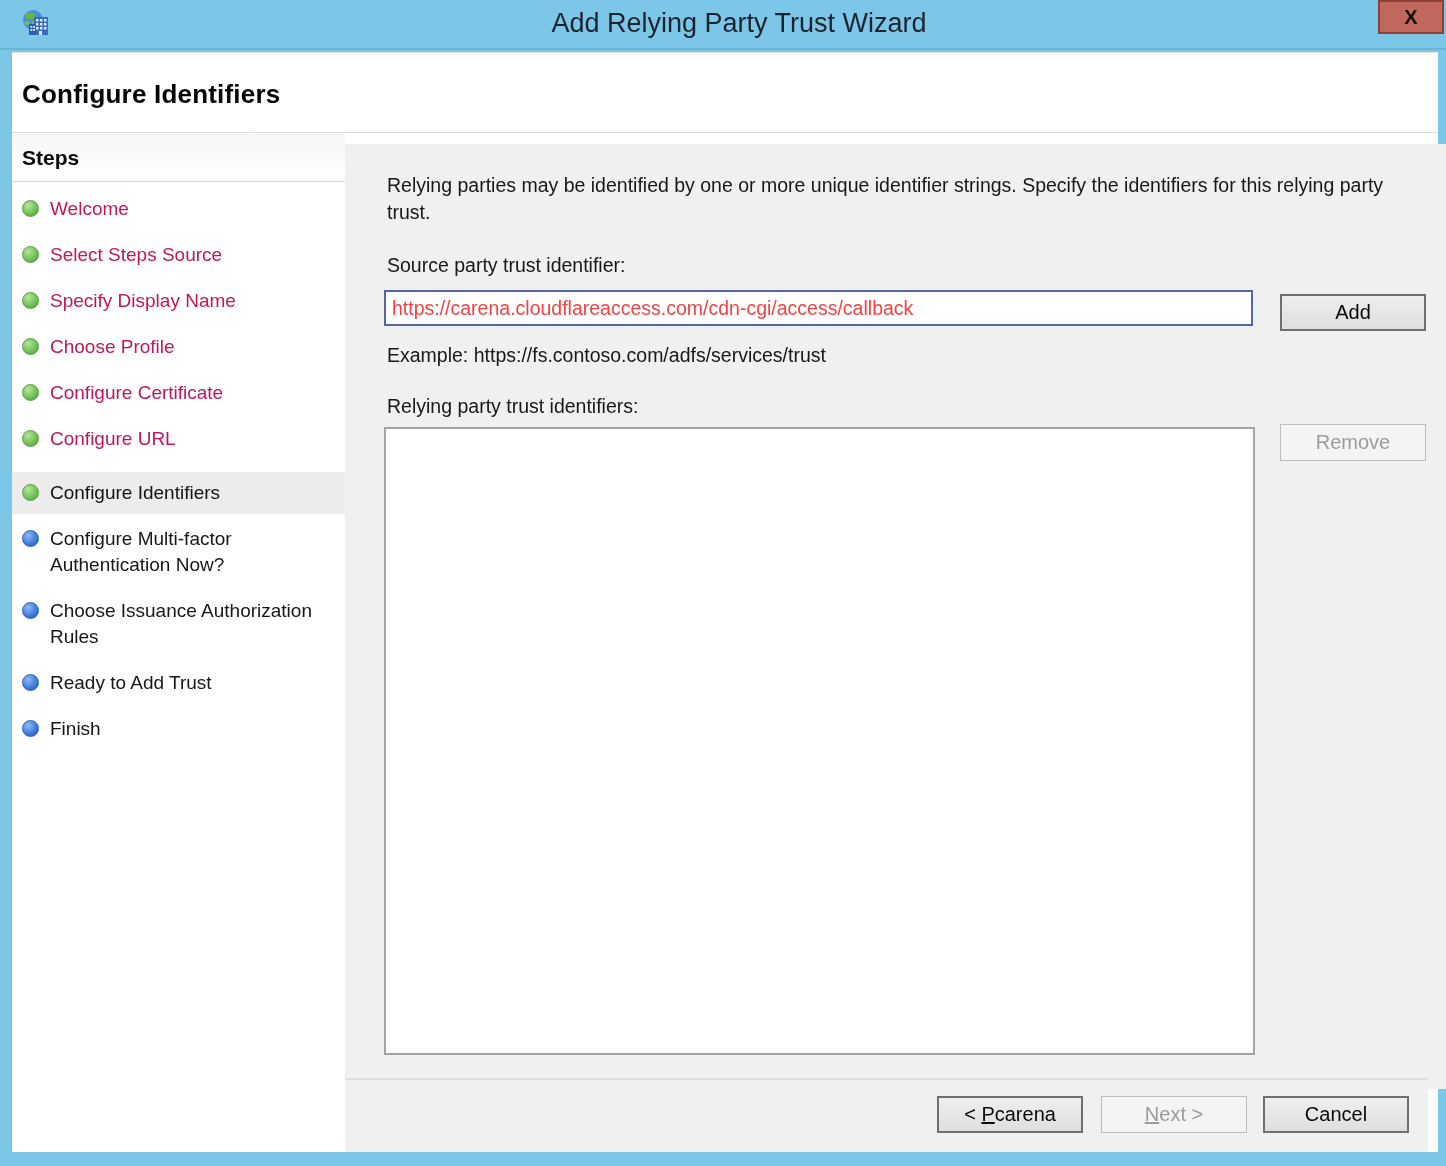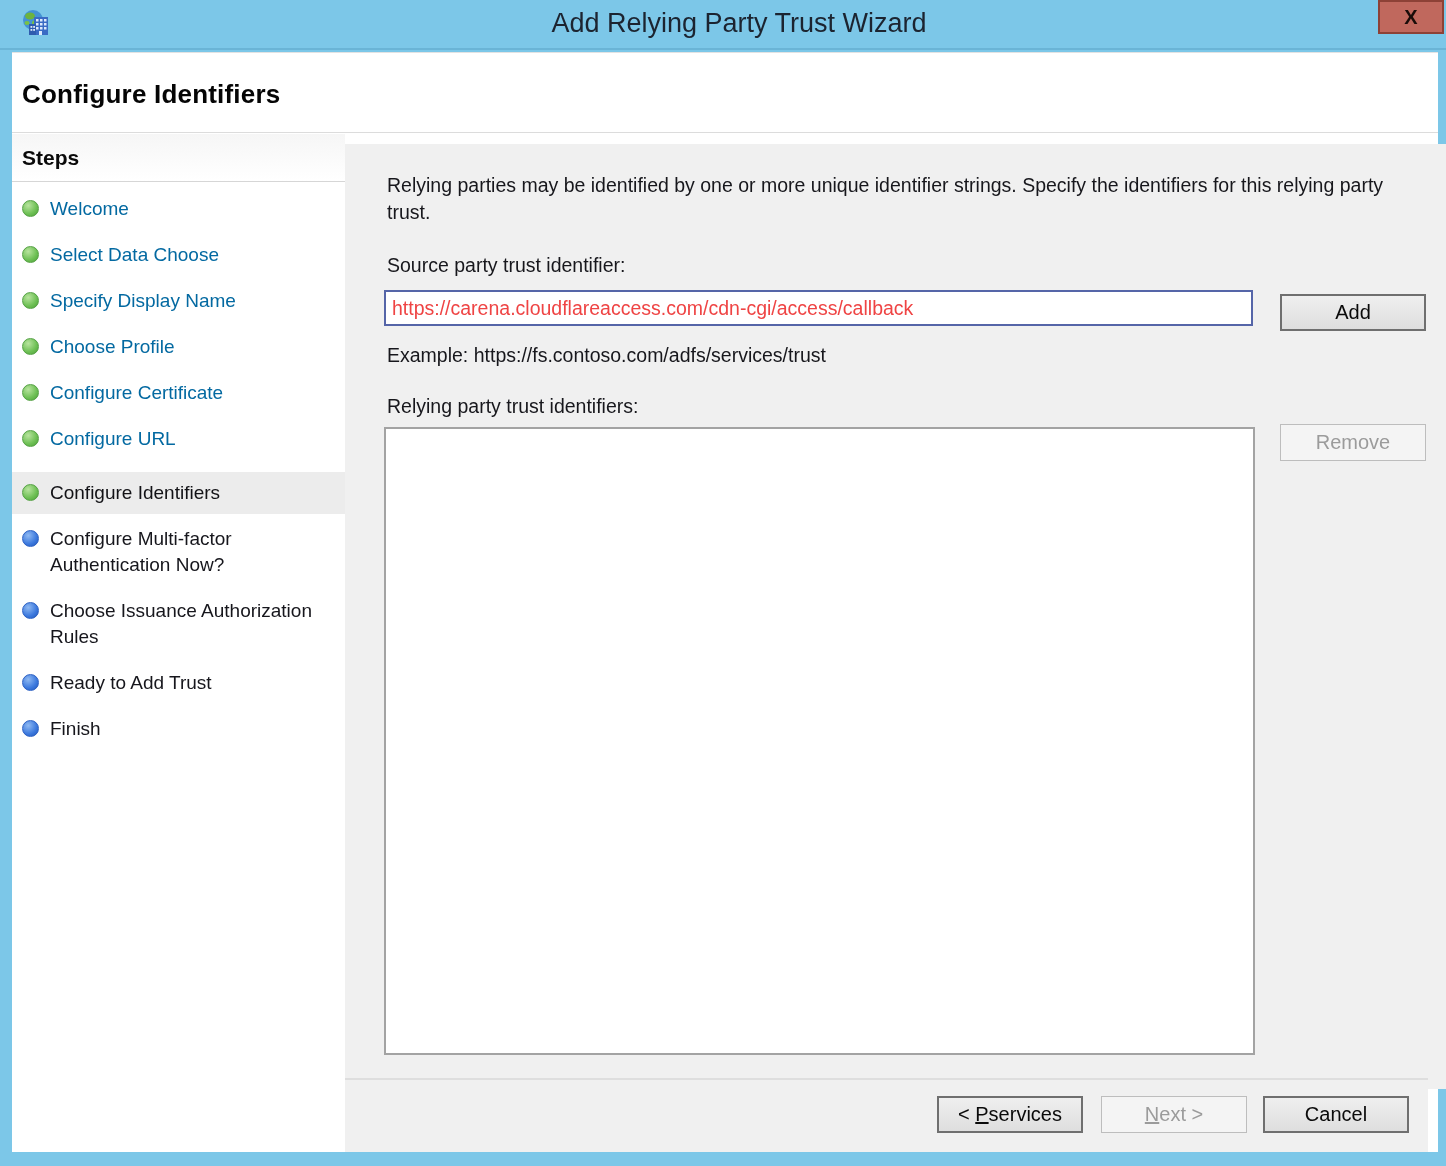--- a/index.html
+++ b/index.html
@@ -63,21 +63,21 @@
     border-radius:50%;
   }
   .step.done .bullet, .step.current .bullet {
     background:radial-gradient(circle at 35% 30%, #b8e49e, #6cbf53 60%, #4f9e3a);
     border:1px solid #55a244;
   }
   .step.upcoming .bullet {
     background:radial-gradient(circle at 35% 30%, #8fb9f2, #3b78dd 60%, #2257b8);
     border:1px solid #2d61c4;
   }
-  .step.done .step-label { color:#0369a1; cursor:pointer; }
+  .step.done .step-label { color:#be185d; cursor:pointer; }
   .step.current { background:#ececec; padding-top:8px; padding-bottom:8px; margin-bottom:12px; }
   .step.current .bullet { top:12px; }
   .step.current .step-label { color:#121216; }
   .step.upcoming .step-label { color:#16161c; }
   
   .main {
     position:absolute; left:333px; top:92px; width:1143px; height:945px;
     background:#f0f0f0;
   }
   .intro {
@@ -166,21 +166,21 @@
 <div class="window">
 
   <div class="page-header">
     <div class="page-title">Configure Identifiers</div>
   </div>
 
   <div class="sidebar">
     <div class="steps-heading">Steps</div>
     <div class="steps-list" id="steps-list">
         <div class="step done"><span class="bullet"></span><span class="step-label">Welcome</span></div>
-        <div class="step done"><span class="bullet"></span><span class="step-label">Select Data Choose</span></div>
+        <div class="step done"><span class="bullet"></span><span class="step-label">Select Steps Source</span></div>
         <div class="step done"><span class="bullet"></span><span class="step-label">Specify Display Name</span></div>
         <div class="step done"><span class="bullet"></span><span class="step-label">Choose Profile</span></div>
         <div class="step done"><span class="bullet"></span><span class="step-label">Configure Certificate</span></div>
         <div class="step done"><span class="bullet"></span><span class="step-label">Configure URL</span></div>
         <div class="step current"><span class="bullet"></span><span class="step-label">Configure Identifiers</span></div>
         <div class="step upcoming"><span class="bullet"></span><span class="step-label">Configure Multi-factor Authentication Now?</span></div>
         <div class="step upcoming"><span class="bullet"></span><span class="step-label">Choose Issuance Authorization Rules</span></div>
         <div class="step upcoming"><span class="bullet"></span><span class="step-label">Ready to Add Trust</span></div>
         <div class="step upcoming"><span class="bullet"></span><span class="step-label">Finish</span></div>
       </div>
@@ -194,18 +194,18 @@
     <button class="side-btn btn add-btn">Add</button>
 
     <div class="example">Example: https://fs.contoso.com/adfs/services/trust</div>
 
     <div class="field-label lbl-identifiers">Relying party trust identifiers:</div>
     <div class="identifiers-listbox"></div>
     <button class="side-btn btn-disabled remove-btn" disabled="">Remove</button>
   </div>
 
   <div class="footer">
-    <button class="footer-btn btn btn-previous"><span><span>&lt; </span><span class="accel">P</span><span>services</span></span></button>
+    <button class="footer-btn btn btn-previous"><span><span>&lt; </span><span class="accel">P</span><span>carena</span></span></button>
     <button class="footer-btn btn-disabled btn-next" disabled=""><span><span></span><span class="accel">N</span><span>ext &gt;</span></span></button>
     <button class="footer-btn btn btn-cancel">Cancel</button>
   </div>
 
 </div>
 
 </body></html>

